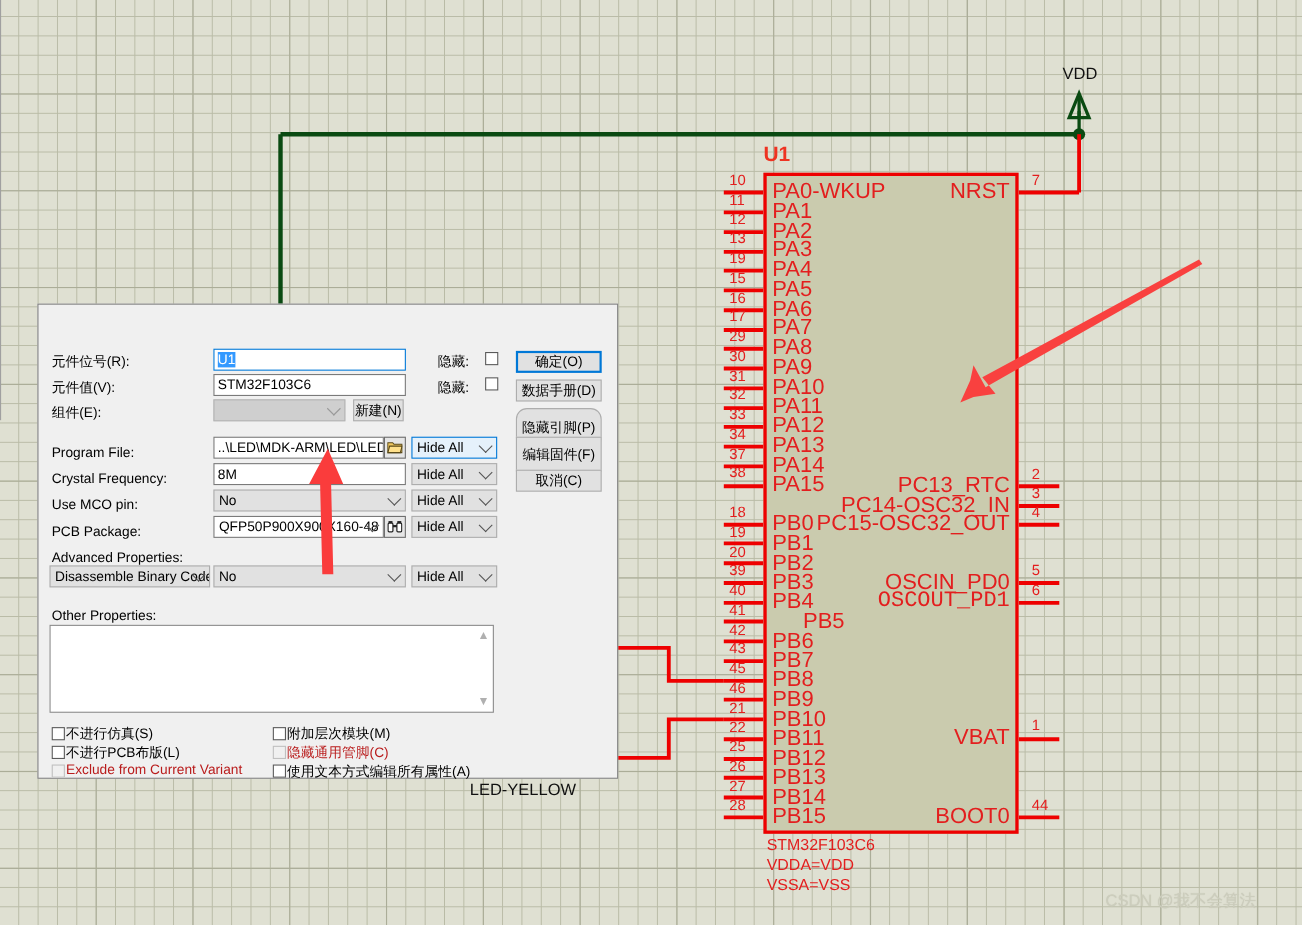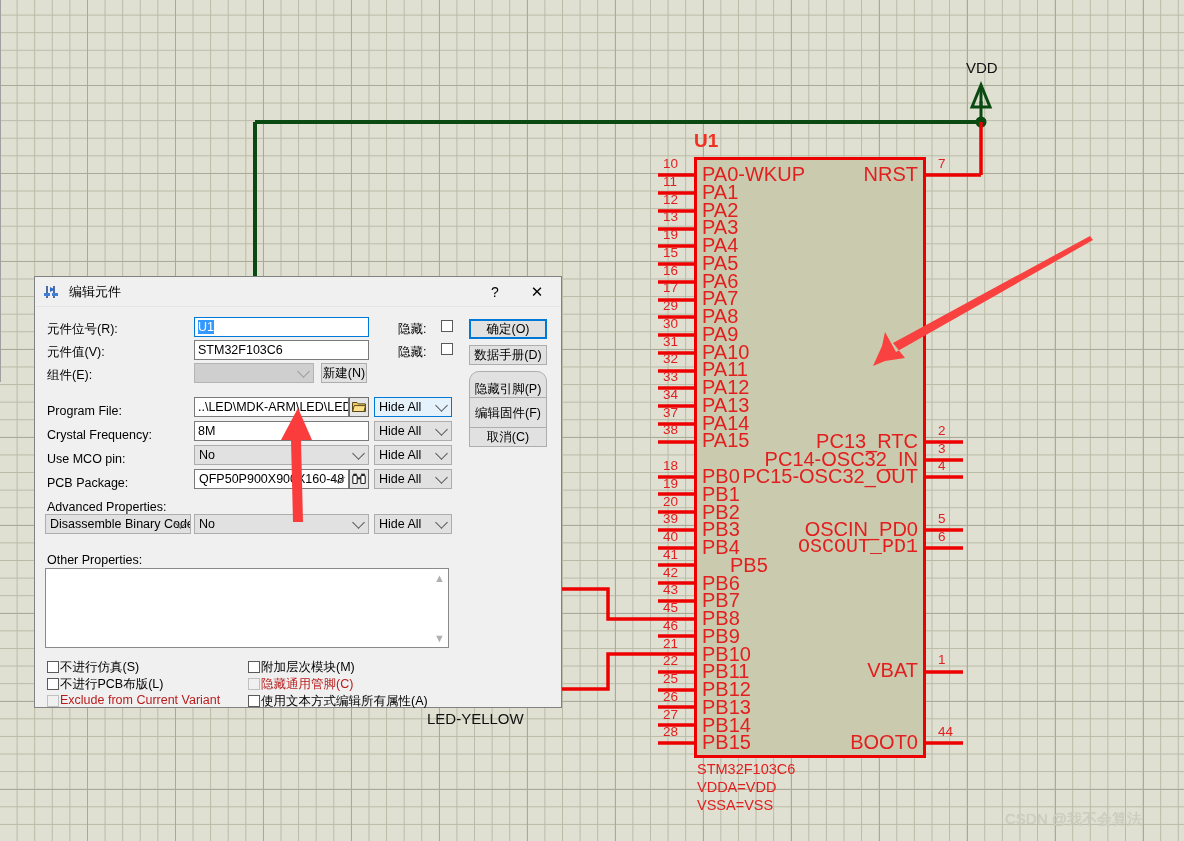--- a/index.html
+++ b/index.html
@@ -390,34 +390,20 @@
 <div class="layer" id="footnote-layer">
     <div class="footnote" style="left: 697px; top: 761px;">STM32F103C6</div>
     <div class="footnote" style="left: 697px; top: 779px;">VDDA=VDD</div>
     <div class="footnote" style="left: 697px; top: 797px;">VSSA=VSS</div>
   </div>
 
 <div id="watermark">CSDN @我不会算法</div>
 
 <div id="dialog">
 
-  <div id="dlg-titlebar">
-    <div id="dlg-icon">
-      <svg width="18" height="18" viewBox="0 0 18 18">
-        <line x1="4" y1="3" x2="4" y2="15" stroke="#2a4a86" stroke-width="1.6"></line>
-        <line x1="11" y1="3" x2="11" y2="15" stroke="#2a4a86" stroke-width="1.6"></line>
-        <polygon points="7,4 7,9 12,6.5" fill="#2a6bd0"></polygon>
-        <rect x="1" y="10" width="6" height="3" fill="#3e7fd8"></rect>
-        <rect x="9" y="10" width="6" height="3" fill="#3e7fd8"></rect>
-      </svg>
-    </div>
-    <div id="dlg-title">编辑元件</div>
-    <div class="titlebtn" id="dlg-help">?</div>
-    <div class="titlebtn" id="dlg-close">✕</div>
-  </div>
 
   <div id="dlg-body"></div>
 </div>
 
 <div class="layer" id="dlg-controls" style="pointer-events:none">
     <div class="row-label" style="left: 47px; top: 321px; pointer-events: auto;">元件位号(R):</div>
     <div class="row-label" style="left: 47px; top: 344px; pointer-events: auto;">元件值(V):</div>
     <div class="row-label" style="left: 47px; top: 367px; pointer-events: auto;">组件(E):</div>
     <div class="row-label" style="left: 47px; top: 404px; pointer-events: auto;">Program File:</div>
     <div class="row-label" style="left: 47px; top: 428px; pointer-events: auto;">Crystal Frequency:</div>

